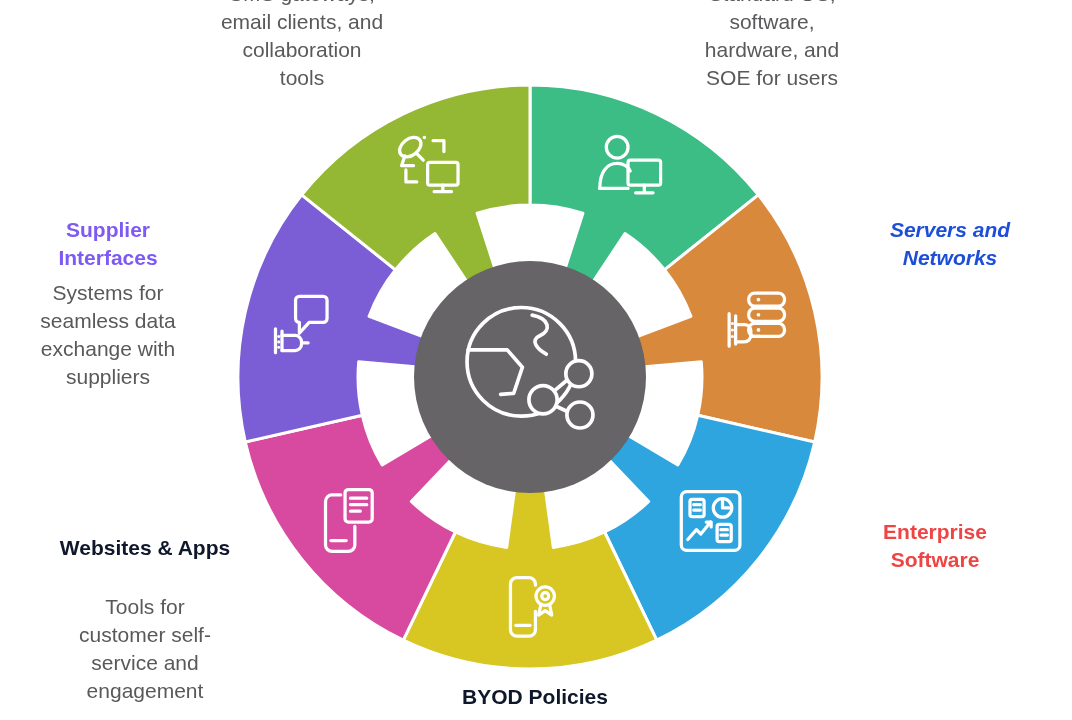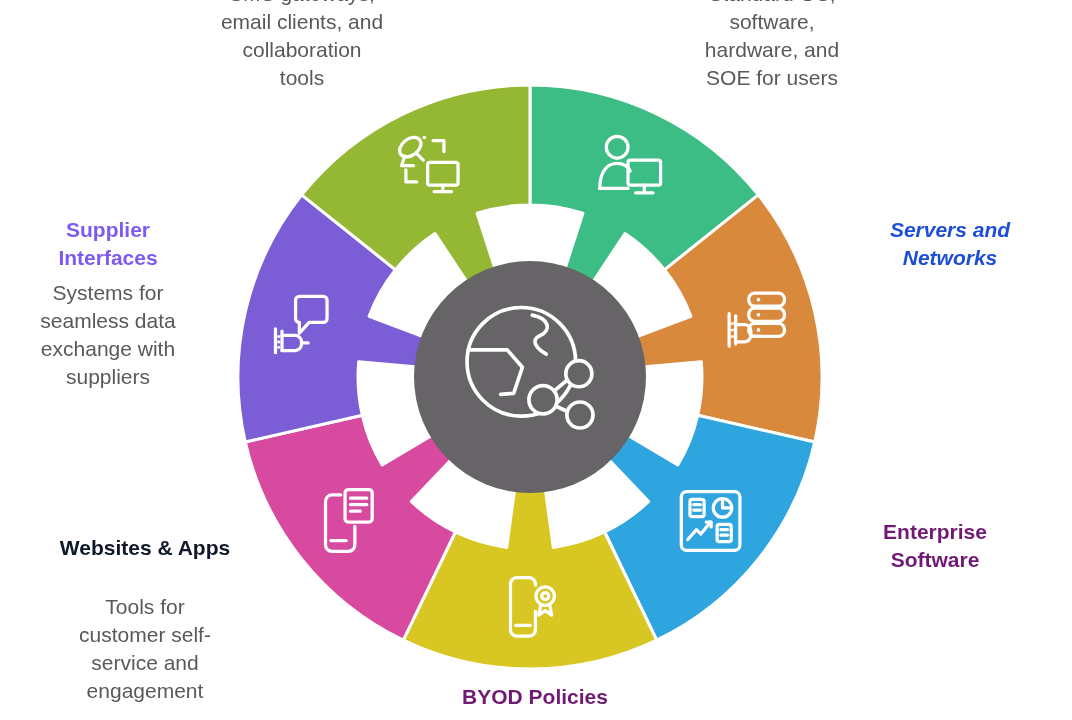--- a/index.html
+++ b/index.html
@@ -176,29 +176,29 @@
 exchange with
 suppliers</div>
   </div>
 
   <div class="callout c4">
     <div class="title" style="color: #1d4ed8; font-style: italic;">Servers and
 Networks</div>
   </div>
 
   <div class="callout c5">
-    <div class="title" style="color: #701a75;">Enterprise
+    <div class="title" style="color: #ef4444;">Enterprise
 Software</div>
   </div>
 
   <div class="callout c6">
     <div class="title" style="color: #0f172a;">Websites &amp; Apps</div>
     <div class="desc">Tools for
 customer self-
 service and
 engagement</div>
   </div>
 
   <div class="callout c7">
-    <div class="title" style="color: #701a75;">BYOD Policies</div>
+    <div class="title" style="color: #0f172a;">BYOD Policies</div>
   </div>
 
 </div>
 
 </body></html>

